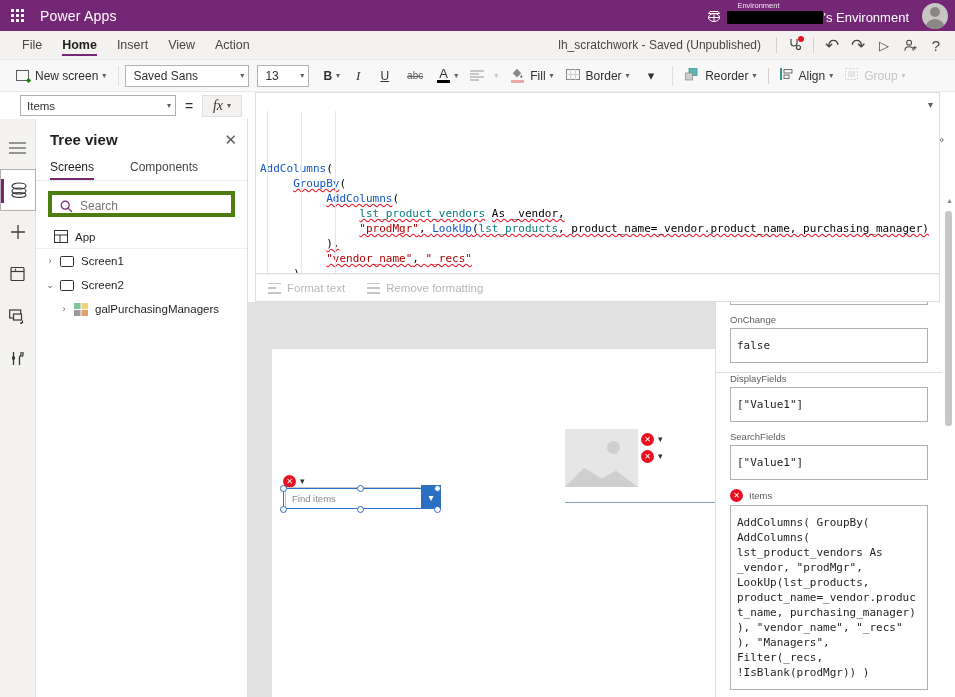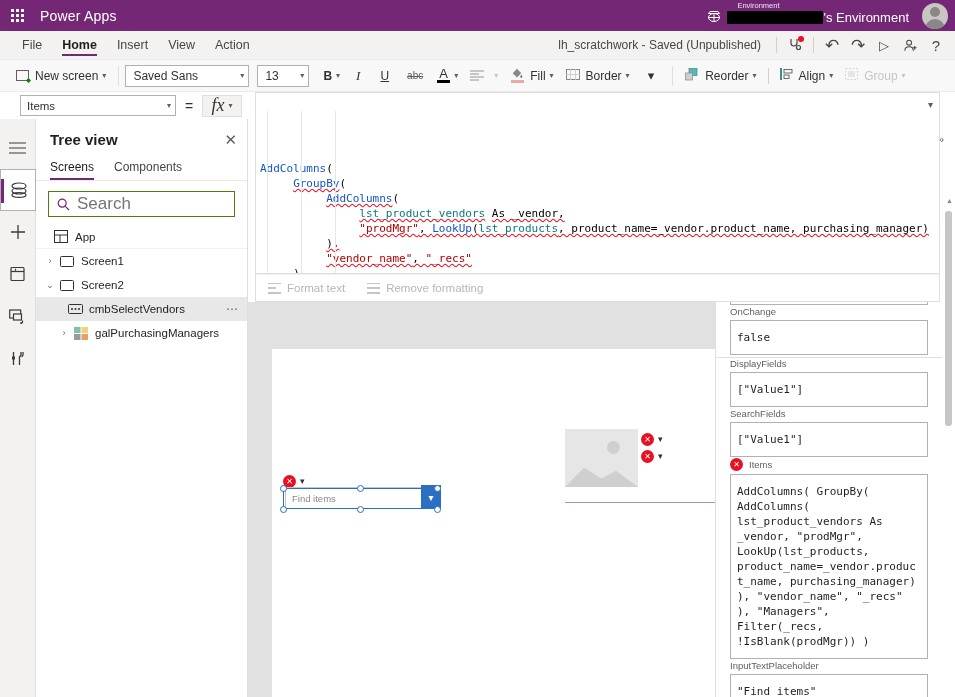--- a/index.html
+++ b/index.html
@@ -89,21 +89,21 @@
   }
   #prop-sel {
     width:156px; height:21px; border:1px solid #b3b0ad; background:#fff;
     display:flex; align-items:center; padding:0 4px 0 6px; font-size:11.5px; cursor:pointer;
   }
   #eq { width:26px; text-align:center; font-size:14px; color:#323130; }
   #fx-btn {
     width:40px; height:22px; background:#f3f2f1; border:1px solid #e1dfdd;
     display:flex; align-items:center; justify-content:center; cursor:pointer; font-size:13px;
   }
-  #fx-btn i { font-family:"Liberation Serif", serif; font-style:italic; font-size:18px; }
+  #fx-btn i { font-family:"Liberation Serif", serif; font-style:italic; font-size:14px; }
 
   
   #fx-editor {
     position:absolute; left:255px; top:92px; width:685px; height:182px;
     background:#fff; border:1px solid #e1dfdd; border-left:1px solid #e1dfdd;
     z-index:7; overflow:hidden;
   }
   #fx-code {
     font-family:"DejaVu Sans Mono","Liberation Mono",monospace;
     font-size:11px; line-height:15px; white-space:pre; padding:8px 0 0 4px;
@@ -139,28 +139,28 @@
   .rail-btn.sel::before { content:""; position:absolute; left:0; top:9px; width:3px; height:24px; background:#742774; }
 
   
   #treepanel {
     position:absolute; left:36px; top:119px; width:212px; height:578px;
     background:#fff; border-right:1px solid #e1dfdd; overflow:hidden;
   }
   #tv-head { display:flex; align-items:center; padding:12px 10px 4px 14px; }
   #tv-title { font-size:15px; font-weight:bold; color:#201f1e; }
   #tv-close { margin-left:auto; font-size:15px; color:#605e5c; cursor:pointer; line-height:1; }
-  #tv-tabs { display:flex; padding:4px 0 0 14px; border-bottom:1px solid #edebe9; }
+  #tv-tabs { display:flex; padding:4px 0 0 14px; border-bottom:1px solid #edebe9;gap:16px; }
   .tv-tab { font-size:12px; color:#484644; padding:4px 6px 6px 0; margin-right:14px; cursor:pointer; position:relative; }
   .tv-tab.active { color:#201f1e; }
   .tv-tab.active::after { content:""; position:absolute; left:0; right:6px; bottom:0; height:2px; background:#742774; }
   #tv-search-wrap { padding:10px 12px 8px 12px; }
   #tv-search {
-    height:26px; border:1px solid #4d7c0f; background:#fff;
-    display:flex; align-items:center; padding:0 8px; font-size:17px; color:#605e5c;
+    height:26px; border:4px solid #4d7c0f; background:#fff;
+    display:flex; align-items:flex-end; padding:0 8px; font-size:12px; color:#605e5c;
   }
   #tv-search span.ph { color:#767472; }
   .tv-row {
     height:24px; display:flex; align-items:center; font-size:11.5px; color:#201f1e;
     cursor:pointer; padding-right:8px;
   }
   .tv-row.sep { border-bottom:1px solid #f0f0f0;text-align:center; }
   .tv-row.selected { background:#e8e8e8; }
   .tv-chev { width:16px; text-align:center; font-size:9px; color:#605e5c; flex:0 0 16px; }
   .tv-ico { width:18px; display:flex; align-items:center; justify-content:center; margin-right:5px; flex:0 0 18px; }
@@ -199,21 +199,21 @@
   #imgph .sun { position:absolute; right:18px; top:12px; width:13px; height:13px; border-radius:50%; background:#cfcfcf; }
   #canvas .bluerule { position:absolute; left:293px; top:153px; width:150px; height:1px; background:#8a9fc4; }
 
   
   #proppanel {
     position:absolute; left:715px; top:119px; width:240px; height:578px;
     background:#fff; border-left:1px solid #e1dfdd; overflow:hidden;
   }
   #pp-expand { position:absolute; left:222px; top:14px; font-size:11px; color:#605e5c; cursor:pointer; }
   #pp-scroll { position:absolute; left:0; top:0; width:226px; }
-  .pp-field { padding:0 14px; margin-bottom:1px; }
+  .pp-field { padding:0 14px; margin-bottom:9px; }
   .pp-label { font-size:9.5px; color:#605e5c; margin-bottom:3px; }
   .pp-input {
     border:1px solid #b3b0ad; background:#fff; min-height:22px;
     font-size:11px; color:#201f1e; padding:9px 6px; line-height:15px;
     font-family:"DejaVu Sans Mono","Liberation Mono",monospace;
     word-wrap:break-word; white-space:pre-wrap;
   }
   .pp-section { font-size:10px; color:#323130; padding:10px 14px 6px 14px; letter-spacing:.4px; }
   .pp-divider { height:1px; background:#e1dfdd; margin:2px 0 0 0; }
   .pp-label-row { display:flex; align-items:center; }
@@ -491,32 +491,20 @@
   <div class="tv-row" style="padding-left:6px">
     <span class="tv-chev">⌄</span>
     <span class="tv-ico">
       <svg width="14" height="11" viewBox="0 0 14 11">
           <rect x="0.5" y="0.5" width="13" height="10" rx="1" fill="none" stroke="#323130"></rect>
         </svg>
     </span>
     <span>Screen2</span>
   </div>
 
-  <div class="tv-row selected" style="padding-left:30px">
-    <span class="tv-ico">
-      <svg width="15" height="10" viewBox="0 0 15 10">
-          <rect x="0.5" y="0.5" width="14" height="9" rx="1" fill="none" stroke="#323130"></rect>
-          <circle cx="4" cy="5" r="1" fill="#323130"></circle>
-          <circle cx="7.5" cy="5" r="1" fill="#323130"></circle>
-          <circle cx="11" cy="5" r="1" fill="#323130"></circle>
-        </svg>
-    </span>
-    <span>cmbSelectVendors</span>
-    <span class="tv-ellipsis">⋯</span>
-  </div>
 
   <div class="tv-row" style="padding-left:20px">
     <span class="tv-chev">›</span>
     <span class="tv-ico">
       <svg width="14" height="13" viewBox="0 0 14 13">
           <rect x="0" y="0" width="6.5" height="6" fill="#7fc3a0"></rect>
           <rect x="7.5" y="0" width="6.5" height="6" fill="#f3d27a"></rect>
           <rect x="0" y="7" width="6.5" height="6" fill="#9a9a9a"></rect>
           <rect x="7.5" y="7" width="6.5" height="6" fill="#e8a06a"></rect>
         </svg>

